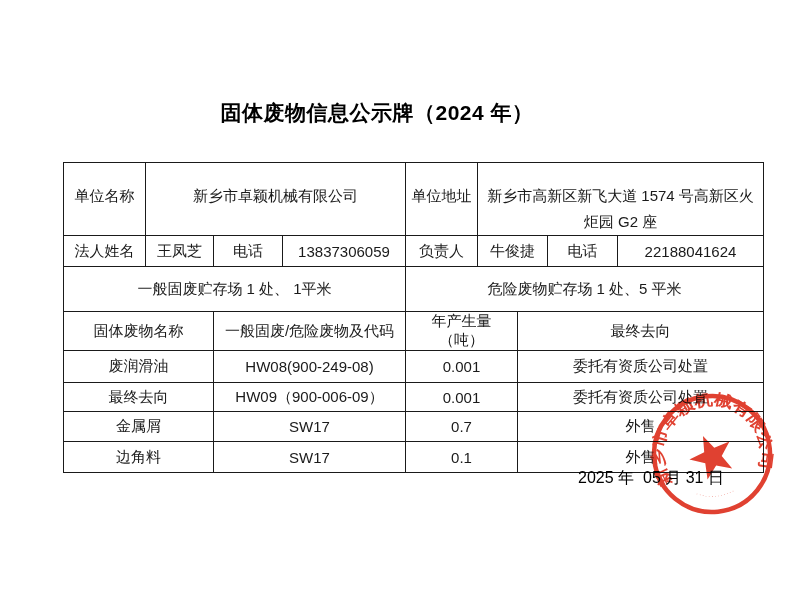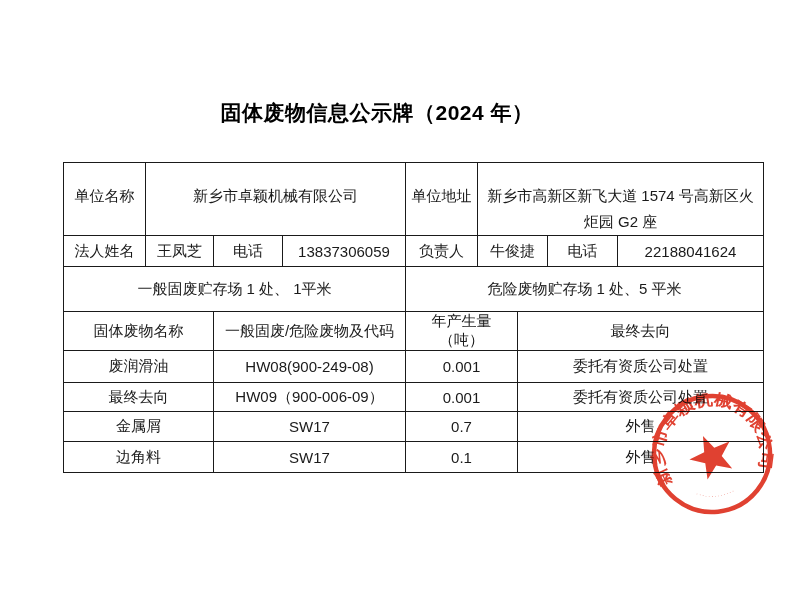--- a/index.html
+++ b/index.html
@@ -127,20 +127,21 @@
     </tr>
     <tr style="height:31px">
       <td colspan="2">边角料</td>
       <td colspan="2">SW17</td>
       <td colspan="2">0.1</td>
       <td colspan="3">外售</td>
     </tr>
   </tbody>
     </table>
 
+  <div class="date-line">2025 年  05 月 31 日</div>
 
   <svg class="stamp" viewBox="0 0 140 140" xmlns="http://www.w3.org/2000/svg">
     <circle cx="70" cy="70" r="58" fill="none" stroke="#dd2c1a" stroke-width="4.5"></circle>
     <defs>
       <path id="stamp-arc" d="M 27.6,94.5 A 49,49 0 1 1 112.4,94.5" fill="none"></path>
       <path id="stamp-bottom-arc" d="M 48,108.1 A 44,44 0 0 0 92,108.1" fill="none"></path>
     </defs>
     <text font-size="15.5" fill="#dd2c1a" font-weight="bold">
       <textPath href="#stamp-arc" startOffset="0" textLength="200" lengthAdjust="spacingAndGlyphs">新乡市卓颖机械有限公司</textPath>
     </text>

